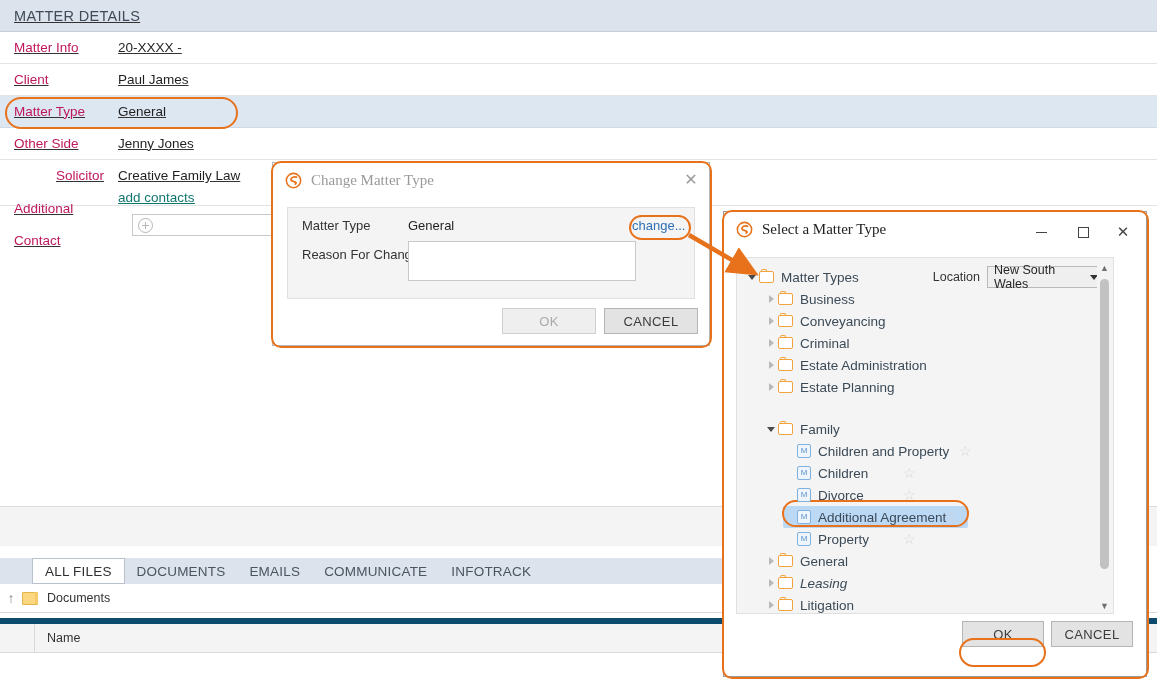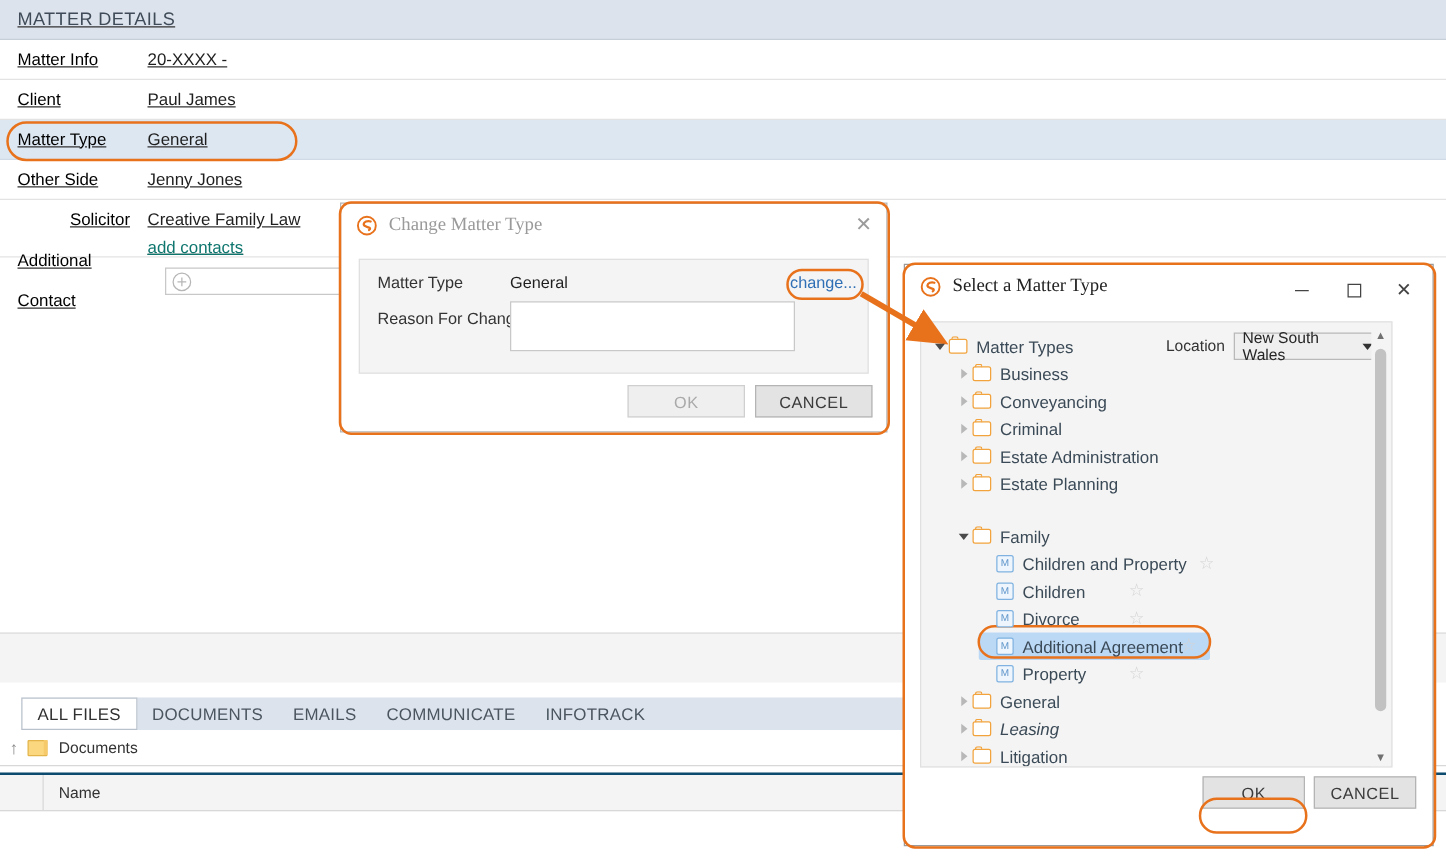--- a/index.html
+++ b/index.html
@@ -17,21 +17,21 @@
     font-size:14.5px;letter-spacing:.3px;padding-left:14px;
     border-bottom:1px solid #c6ced8;box-sizing:border-box;
   }
   .mrow{
     position:relative;height:32px;border-bottom:1px solid #e3e3e3;
     display:flex;align-items:center;box-sizing:border-box;
   }
   .mrow.tall{height:46px;align-items:flex-start;}
   .mrow.sel{background:#dde7f2;border-bottom:1px solid #cfdae6;}
   .mlabel{width:118px;text-align:right;padding-right:14px;box-sizing:border-box;
-    color:#000000;font-size:13.5px;line-height:32px;}
+    color:#be185d;font-size:13.5px;line-height:32px;}
   .mlabel.left{text-align:left;padding-left:14px;}
   .mvalue{font-size:13.5px;color:#1f1f1f;line-height:32px;}
   .mvalue .sub{display:block;line-height:20px;margin-top:-4px;}
   a.linky{color:#0f766e;text-decoration:underline;font-size:13.5px;}
   .contact-input{
     width:480px;height:22px;border:1px solid #c8c8c8;background:#fff;
     display:flex;align-items:center;padding-left:5px;box-sizing:border-box;
   }
   .plus-circle{
     width:13px;height:13px;border-radius:50%;border:1px solid #b6b6b6;
@@ -39,42 +39,42 @@
   }
   .plus-circle:before,.plus-circle:after{
     content:"";position:absolute;background:#b6b6b6;
   }
   .plus-circle:before{left:3px;top:6px;width:7px;height:1px;}
   .plus-circle:after{top:3px;left:6px;height:7px;width:1px;}
   .grayband{position:absolute;left:0;top:506px;width:1157px;height:39px;background:#f4f4f4;border-top:1px solid #dcdcdc;}
 
   
   #tabstrip{
-    position:absolute;left:17px;top:558px;width:1115px;height:26px;
-    background:#dce3ec;display:flex;align-items:stretch;
+    position:absolute;left:0;top:558px;width:1115px;height:26px;
+    background:#dce3ec;display:flex;align-items:stretch;padding-left:32px;
   }
   .tab{
     display:flex;align-items:center;padding:0 12px;font-size:13.5px;color:#4a5560;
     letter-spacing:.2px;
   }
   .tab.active{background:#ffffff;border:1px solid #b9c2cc;color:#303030;box-sizing:border-box;}
   #breadcrumb{
     position:absolute;left:0;top:584px;width:1157px;height:28px;background:#fff;
     display:flex;align-items:center;border-bottom:1px solid #d8d8d8;
   }
   .up-arrow{width:22px;text-align:center;color:#8a8a8a;font-size:14px;}
   .folder-small{
     width:14px;height:11px;background:#fbd77f;border:1px solid #e3b44a;border-radius:1px;
     margin-right:9px;position:relative;
   }
   .folder-small:after{content:"";position:absolute;right:-1px;top:-1px;width:3px;height:12px;background:#f6c96a;}
   .crumb-text{font-size:12.5px;color:#333;}
   #namehdr{
     position:absolute;left:0;top:618px;width:1157px;height:28px;background:#f4f4f4;
-    border-top:2px solid #0c4a6e;border-bottom:1px solid #d8d8d8;display:flex;align-items:center;
+    border-top:6px solid #0c4a6e;border-bottom:1px solid #d8d8d8;display:flex;align-items:center;
   }
   #namehdr .cell-sep{width:34px;height:100%;border-right:1px solid #d8d8d8;}
   #namehdr .nm{padding-left:12px;font-size:12.5px;color:#333;}
 
   
   .dlg{position:absolute;background:#fff;box-sizing:border-box;}
   .dlg-title{display:flex;align-items:center;height:34px;padding-left:12px;}
   .logo{
     width:17px;height:17px;margin-right:9px;flex:0 0 auto;
   }

